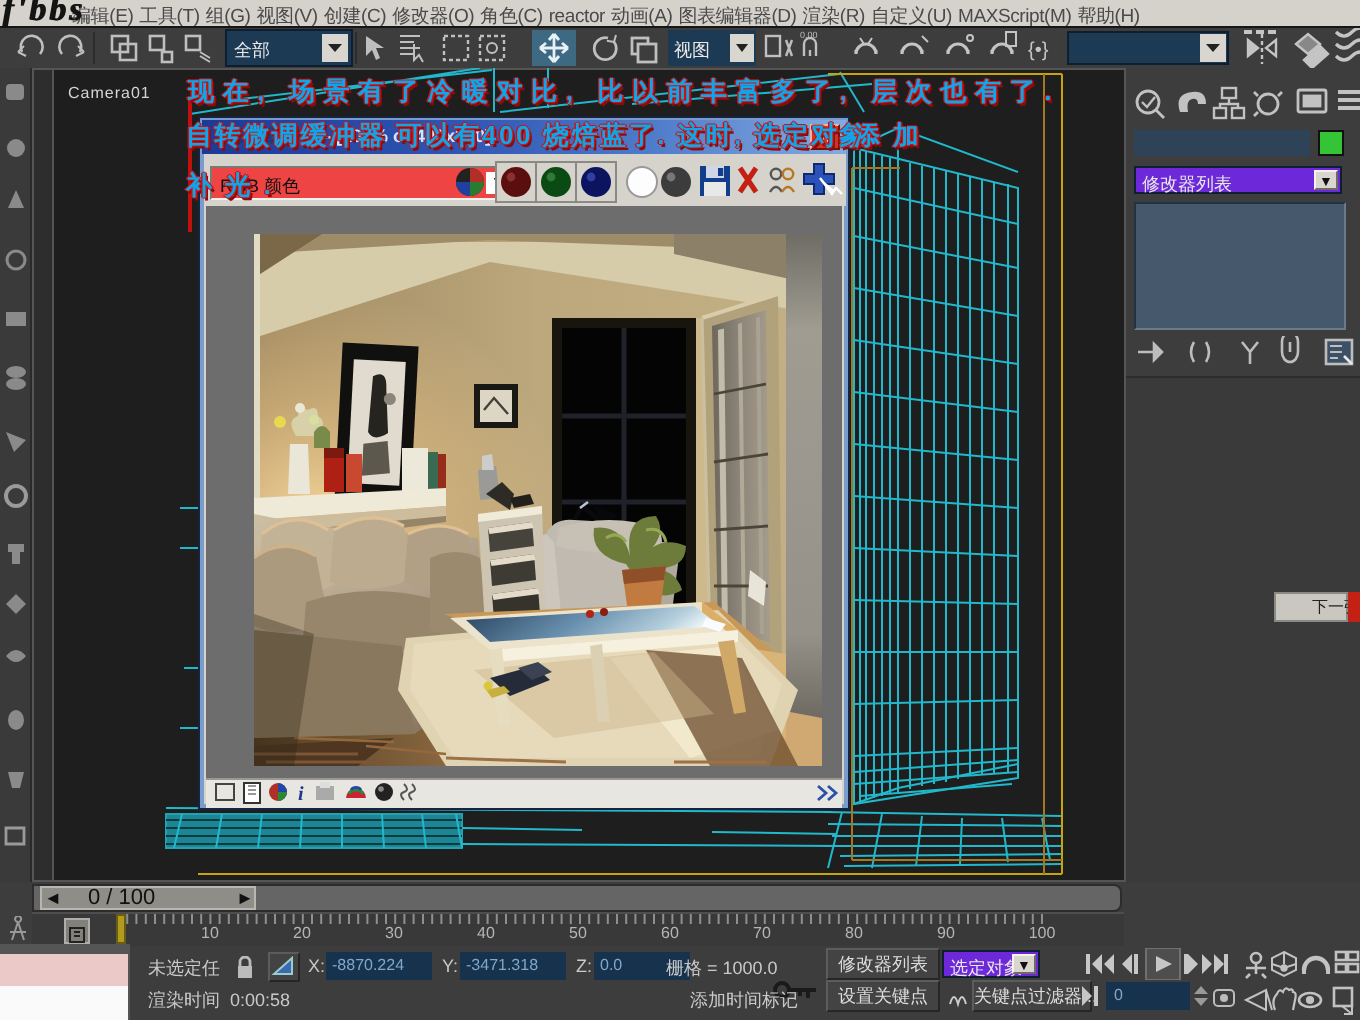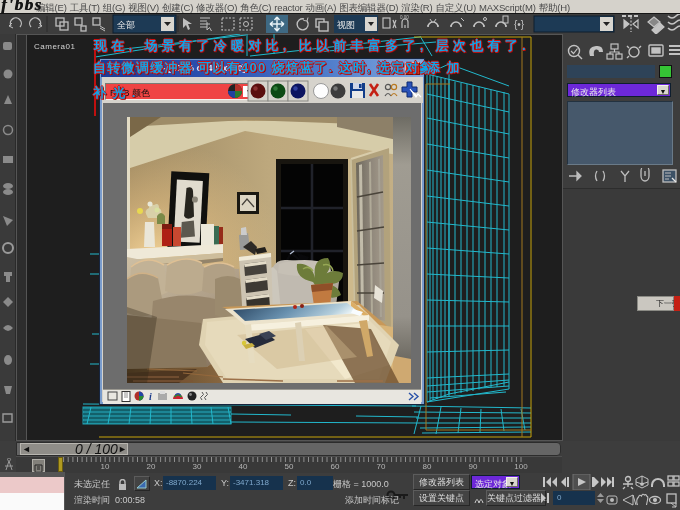--- a/index.html
+++ b/index.html
@@ -434,21 +434,21 @@
 <div class="abs" style="left:563px;top:188px;width:117px;height:253px;background:#3a3a3a;border-top:1px solid #2d2d2d;"></div>
 
 <div class="abs" style="left:637px;top:296px;width:37px;height:15px;background:#cac7c0;border:1px solid #8a8a84;box-sizing:border-box;font-size:8px;color:#222;line-height:13px;text-align:center;white-space:nowrap;padding-left:18px;">下一张图</div>
 <div class="abs" style="left:674px;top:296px;width:6px;height:15px;background:#c42014;"></div>
 
 <div class="abs" style="left:0;top:441px;width:680px;height:69px;background:#3d3d3d;"></div>
 
 <div class="abs" style="left:16px;top:442px;width:545px;height:14px;background:#656565;border:1px solid #2c2c2c;border-radius:0 4px 4px 0;box-sizing:border-box;"></div>
 <div class="abs" style="left:20px;top:443px;width:108px;height:12px;background:#8f8d88;border:1px solid #b8b6b0;box-sizing:border-box;"></div>
 <div class="abs" style="left:22px;top:443px;font-size:9px;color:#111;line-height:12px;">◄</div>
-<div class="abs" style="left:75px;top:443px;font-size:14px;color:#111;line-height:12px;font-style:italic;">0 / 100</div>
+<div class="abs" style="left:44px;top:443px;font-size:11px;color:#111;line-height:12px;">0 / 100</div>
 <div class="abs" style="left:118px;top:443px;font-size:9px;color:#111;line-height:12px;">►</div>
 
 <div class="abs" style="left:16px;top:456px;width:546px;height:16px;background:#393939;border-top:1px solid #4e4e4e;"></div>
 <svg class="abs" style="left:16px;top:456px;" width="546" height="16" viewBox="0 0 546 16">
   <g stroke="#8a8a8a" stroke-width="1">
     <path d="M43 2 v12 M43 2"></path>
   </g>
   <g stroke="#8f8f8f" stroke-width="1">
       <path d="M43.0 1 v5 M47.6 1 v5 M52.2 1 v5 M56.9 1 v5 M61.5 1 v5 M66.1 1 v5 M70.7 1 v5 M75.3 1 v5 M80.0 1 v5 M84.6 1 v5 M89.2 1 v5 M93.8 1 v5 M98.4 1 v5 M103.1 1 v5 M107.7 1 v5 M112.3 1 v5 M116.9 1 v5 M121.5 1 v5 M126.2 1 v5 M130.8 1 v5 M135.4 1 v5 M140.0 1 v5 M144.6 1 v5 M149.3 1 v5 M153.9 1 v5 M158.5 1 v5 M163.1 1 v5 M167.7 1 v5 M172.4 1 v5 M177.0 1 v5 M181.6 1 v5 M186.2 1 v5 M190.8 1 v5 M195.5 1 v5 M200.1 1 v5 M204.7 1 v5 M209.3 1 v5 M213.9 1 v5 M218.6 1 v5 M223.2 1 v5 M227.8 1 v5 M232.4 1 v5 M237.0 1 v5 M241.7 1 v5 M246.3 1 v5 M250.9 1 v5 M255.5 1 v5 M260.1 1 v5 M264.8 1 v5 M269.4 1 v5 M274.0 1 v5 M278.6 1 v5 M283.2 1 v5 M287.9 1 v5 M292.5 1 v5 M297.1 1 v5 M301.7 1 v5 M306.3 1 v5 M311.0 1 v5 M315.6 1 v5 M320.2 1 v5 M324.8 1 v5 M329.4 1 v5 M334.1 1 v5 M338.7 1 v5 M343.3 1 v5 M347.9 1 v5 M352.5 1 v5 M357.2 1 v5 M361.8 1 v5 M366.4 1 v5 M371.0 1 v5 M375.6 1 v5 M380.3 1 v5 M384.9 1 v5 M389.5 1 v5 M394.1 1 v5 M398.7 1 v5 M403.4 1 v5 M408.0 1 v5 M412.6 1 v5 M417.2 1 v5 M421.8 1 v5 M426.5 1 v5 M431.1 1 v5 M435.7 1 v5 M440.3 1 v5 M444.9 1 v5 M449.6 1 v5 M454.2 1 v5 M458.8 1 v5 M463.4 1 v5 M468.0 1 v5 M472.7 1 v5 M477.3 1 v5 M481.9 1 v5 M486.5 1 v5 M491.1 1 v5 M495.8 1 v5 M500.4 1 v5 M505.0 1 v5"></path>
     </g>
@@ -483,21 +483,21 @@
       <rect x="2" y="5" width="7" height="6" fill="#bbb"></rect>
     </svg></div>
 <div class="bev abs" style="left:134px;top:476px;width:16px;height:15px;"><svg width="14" height="13" viewBox="0 0 14 13">
       <path d="M2 10 L11 2 L11 10 Z" fill="#3a6ab0" stroke="#9cc"></path>
     </svg></div>
 <div class="gtx abs" style="left:154px;top:478px;">X:</div>
 <div class="fld abs" style="left:163px;top:476px;width:53px;height:14px;line-height:14px;padding-left:3px;">-8870.224</div>
 <div class="gtx abs" style="left:221px;top:478px;">Y:</div>
 <div class="fld abs" style="left:230px;top:476px;width:53px;height:14px;line-height:14px;padding-left:3px;">-3471.318</div>
 <div class="gtx abs" style="left:288px;top:478px;">Z:</div>
-<div class="fld abs" style="left:297px;top:476px;width:36px;height:14px;line-height:14px;padding-left:3px;">0.0</div>
+<div class="fld abs" style="left:297px;top:476px;width:48px;height:14px;line-height:14px;padding-left:3px;">0.0</div>
 <div class="gtx abs" style="left:333px;top:478px;">栅格 = 1000.0</div>
 <div class="abs" style="left:386px;top:488px;width:26px;height:14px;"><svg width="26" height="14" viewBox="0 0 26 14">
       <circle cx="5" cy="7" r="3.5" stroke="#1a1a1a" fill="none" stroke-width="2"></circle>
       <path d="M8 7 h14 m-4 0 v4 m-4 -4 v3" stroke="#1a1a1a" stroke-width="2"></path>
     </svg></div>
 
 <div class="gtx abs" style="left:74px;top:494px;">渲染时间&nbsp;&nbsp;0:00:58</div>
 <div class="gtx abs" style="left:345px;top:494px;">添加时间标记</div>
 
 <div class="bev abs" style="left:413px;top:474px;width:57px;height:16px;color:#ddd;font-size:9px;line-height:14px;text-align:center;">修改器列表</div>

